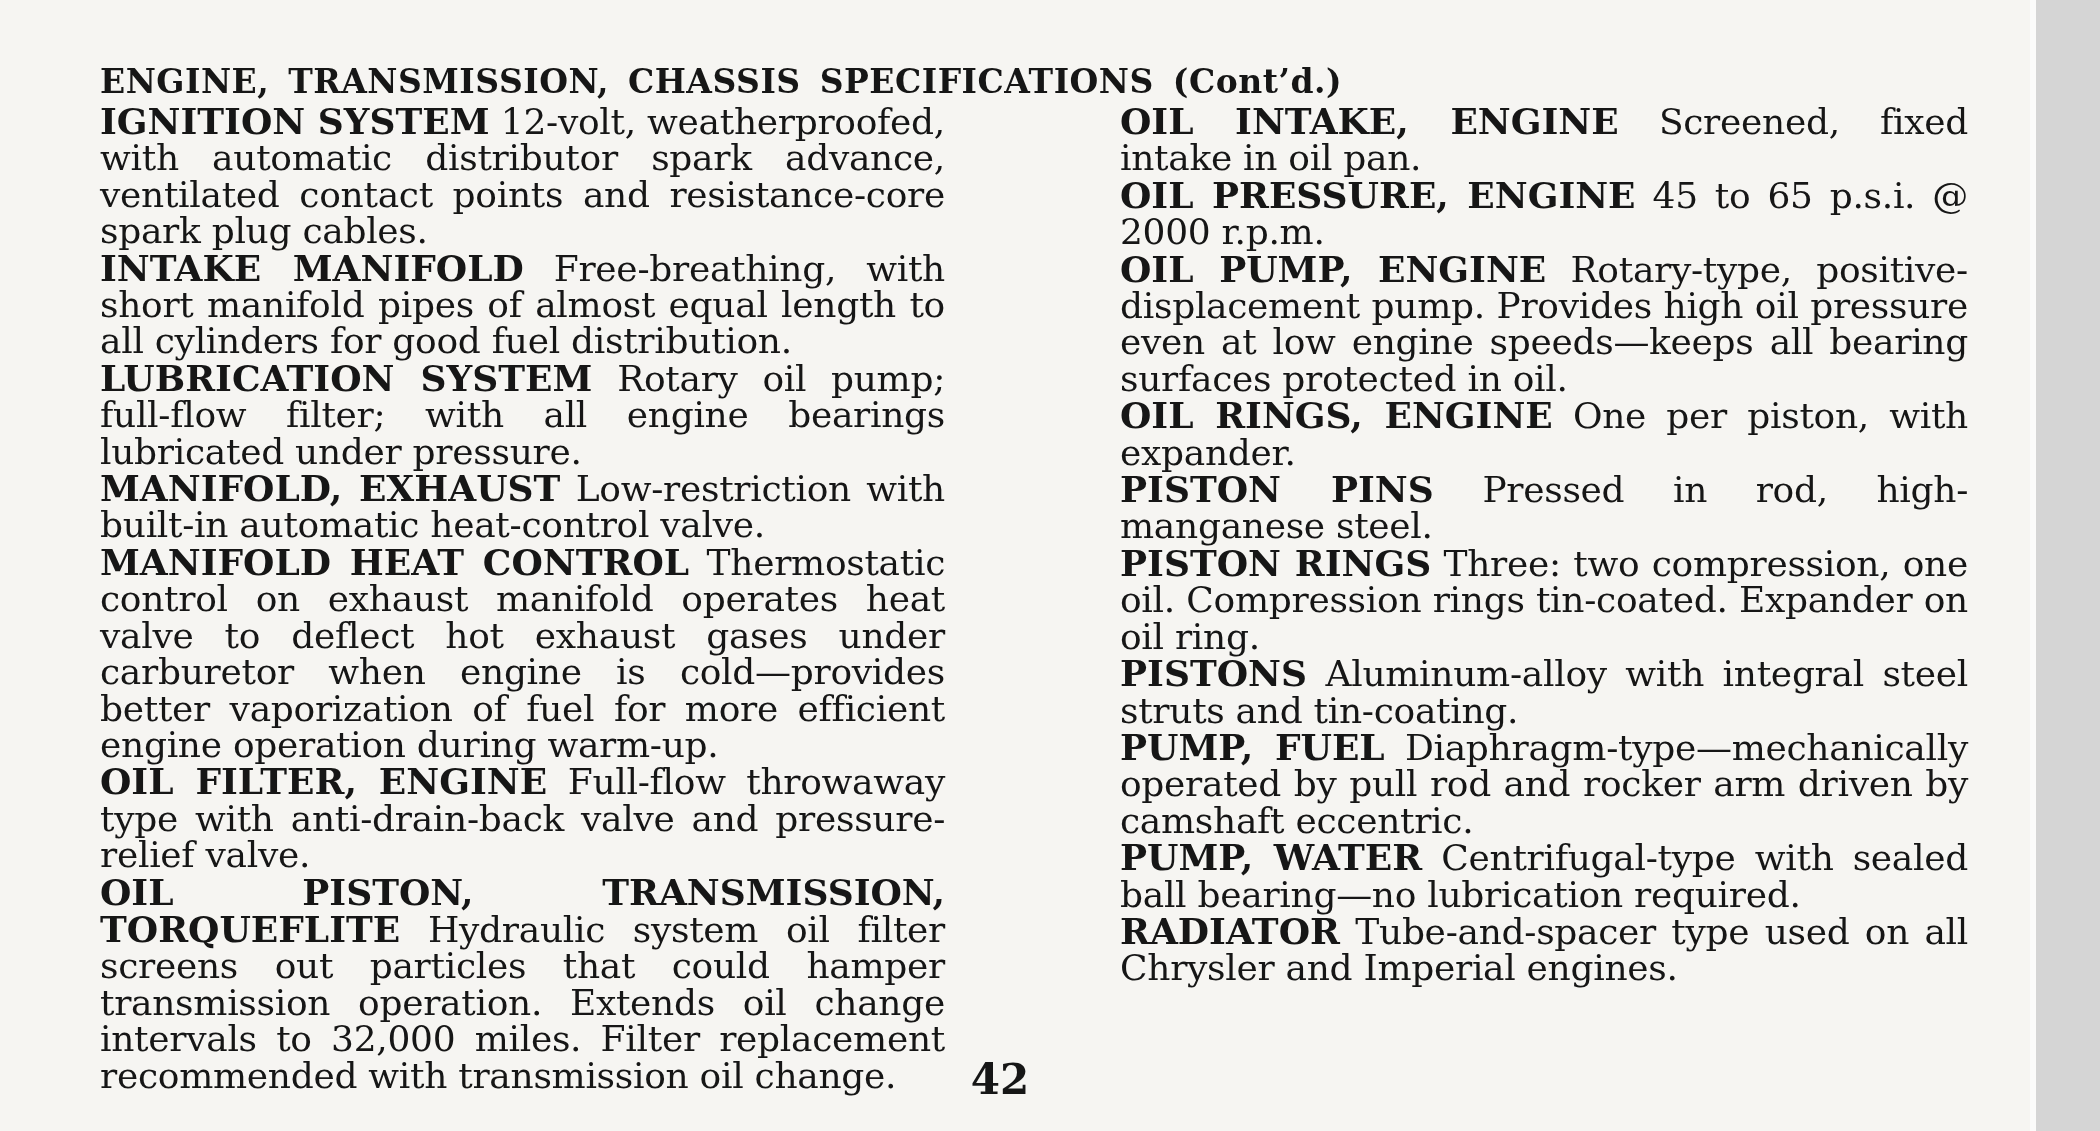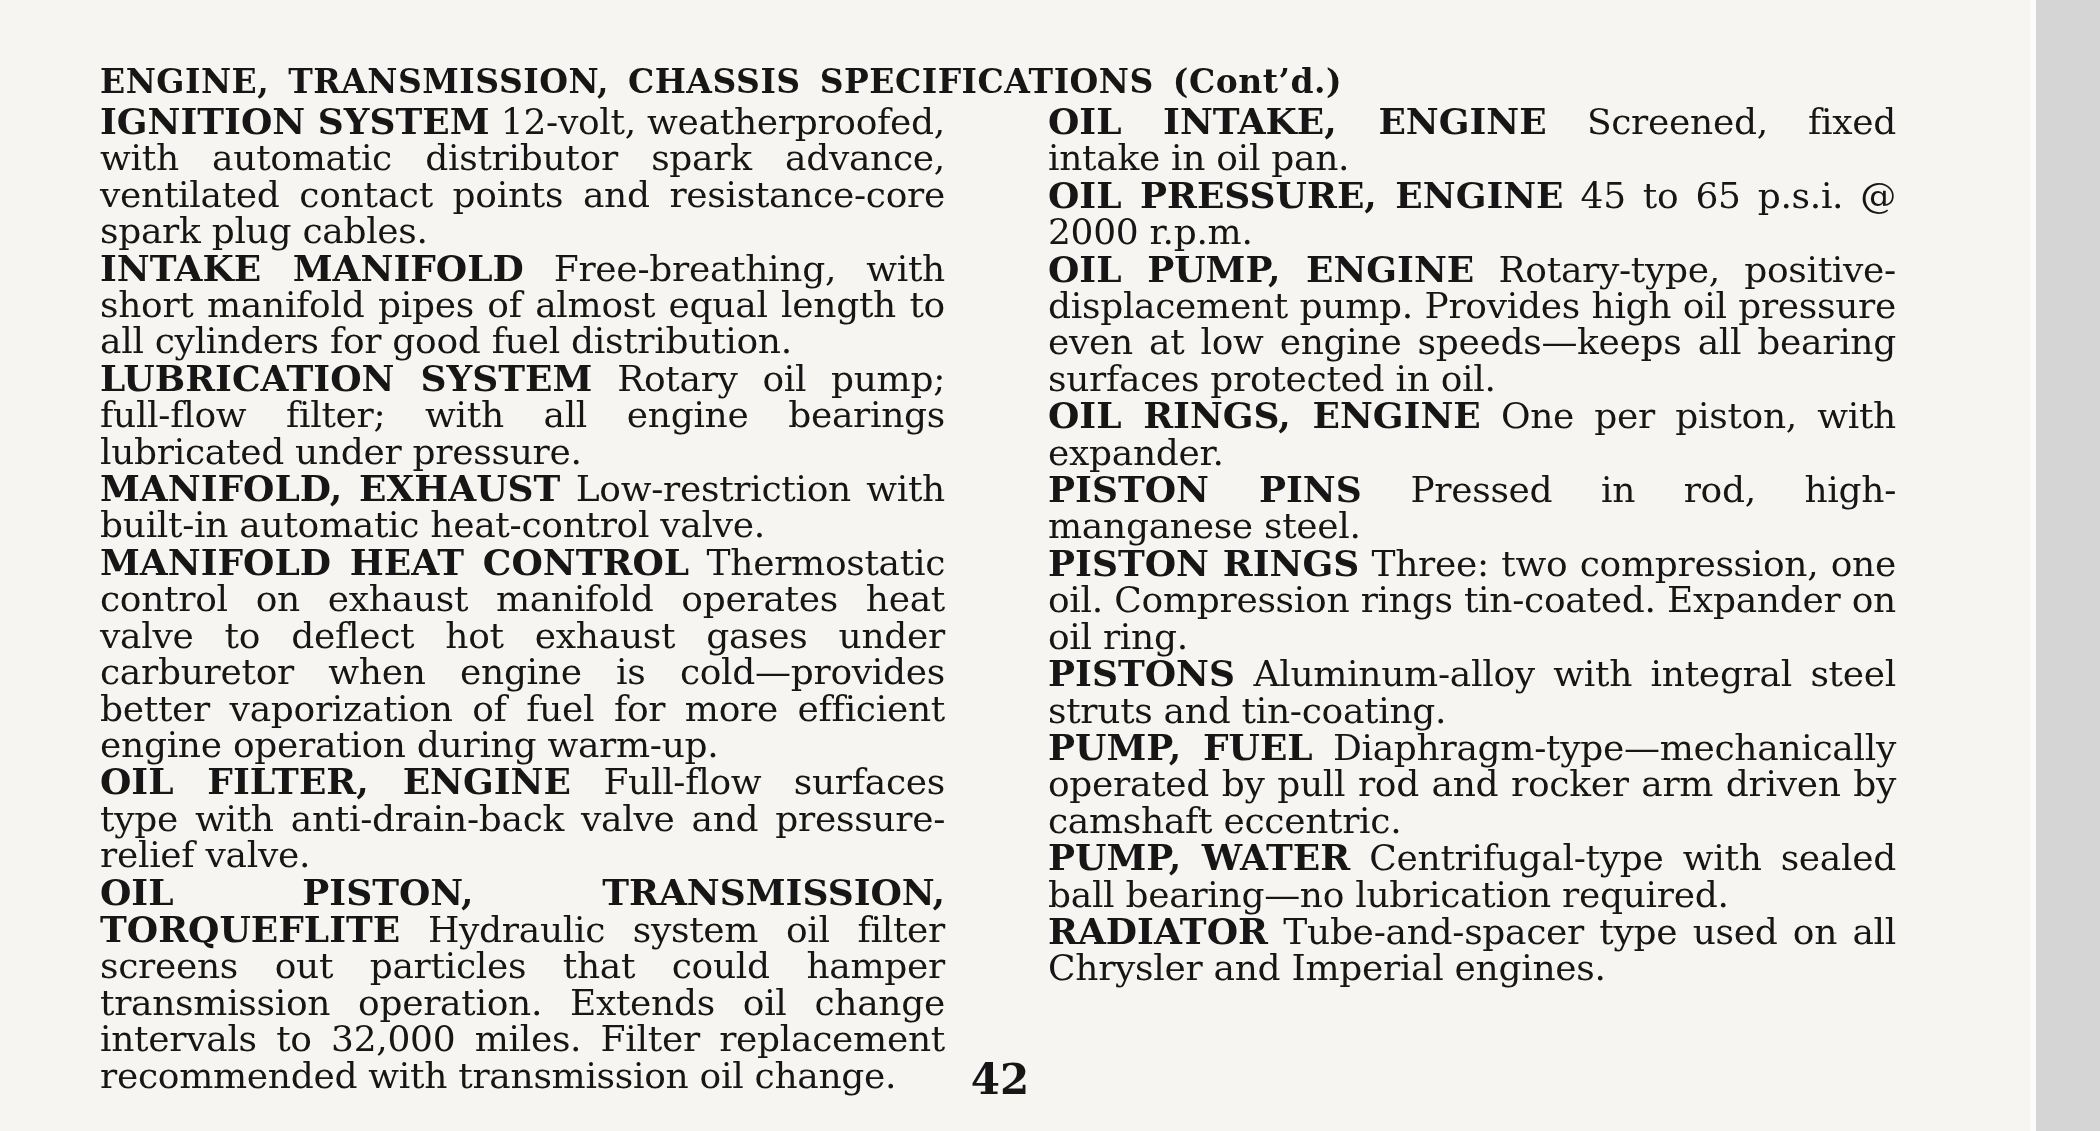--- a/index.html
+++ b/index.html
@@ -39,21 +39,21 @@
   }
   .column {
     position: absolute;
     top: 103px;
   }
   .column-left {
     left: 100px;
     width: 845px;
   }
   .column-right {
-    left: 1048px;
+    left: 1120px;
     width: 848px;
   }
   .entry {
     margin: 0;
     font-size: 36px;
     line-height: 36.4px;
     text-align: justify;
     letter-spacing: -0.3px;
   }
   .entry b {
@@ -76,21 +76,21 @@
 <div class="scan-page">
 
   <h1 class="page-header">ENGINE, TRANSMISSION, CHASSIS SPECIFICATIONS (Cont’d.)</h1>
 
   <div class="column column-left">
       <p class="entry"><b>IGNITION SYSTEM</b> <span>12-volt, weatherproofed, with automatic distributor spark advance, ventilated contact points and resistance-core spark plug cables.</span></p>
       <p class="entry"><b>INTAKE MANIFOLD</b> <span>Free-breathing, with short manifold pipes of almost equal length to all cylinders for good fuel distribution.</span></p>
       <p class="entry"><b>LUBRICATION SYSTEM</b> <span>Rotary oil pump; full-flow filter; with all engine bearings lubricated under pressure.</span></p>
       <p class="entry"><b>MANIFOLD, EXHAUST</b> <span>Low-restriction with built-in automatic heat-control valve.</span></p>
       <p class="entry"><b>MANIFOLD HEAT CONTROL</b> <span>Thermostatic control on exhaust manifold operates heat valve to deflect hot exhaust gases under carburetor when engine is cold—provides better vaporization of fuel for more efficient engine operation during warm-up.</span></p>
-      <p class="entry"><b>OIL FILTER, ENGINE</b> <span>Full-flow surfaces type with anti-drain-back valve and pressure-relief valve.</span></p>
+      <p class="entry"><b>OIL FILTER, ENGINE</b> <span>Full-flow throwaway type with anti-drain-back valve and pressure-relief valve.</span></p>
       <p class="entry"><b>OIL PISTON, TRANSMISSION, TORQUEFLITE</b> <span>Hydraulic system oil filter screens out particles that could hamper transmission operation. Extends oil change intervals to 32,000 miles. Filter replacement recommended with transmission oil change.</span></p>
     </div>
 
   <div class="column column-right">
       <p class="entry"><b>OIL INTAKE, ENGINE</b> <span>Screened, fixed intake in oil pan.</span></p>
       <p class="entry"><b>OIL PRESSURE, ENGINE</b> <span>45 to 65 p.s.i. @ 2000 r.p.m.</span></p>
       <p class="entry"><b>OIL PUMP, ENGINE</b> <span>Rotary-type, positive-displacement pump. Provides high oil pressure even at low engine speeds—keeps all bearing surfaces protected in oil.</span></p>
       <p class="entry"><b>OIL RINGS, ENGINE</b> <span>One per piston, with expander.</span></p>
       <p class="entry"><b>PISTON PINS</b> <span>Pressed in rod, high-manganese steel.</span></p>
       <p class="entry"><b>PISTON RINGS</b> <span>Three: two compression, one oil. Compression rings tin-coated. Expander on oil ring.</span></p>

